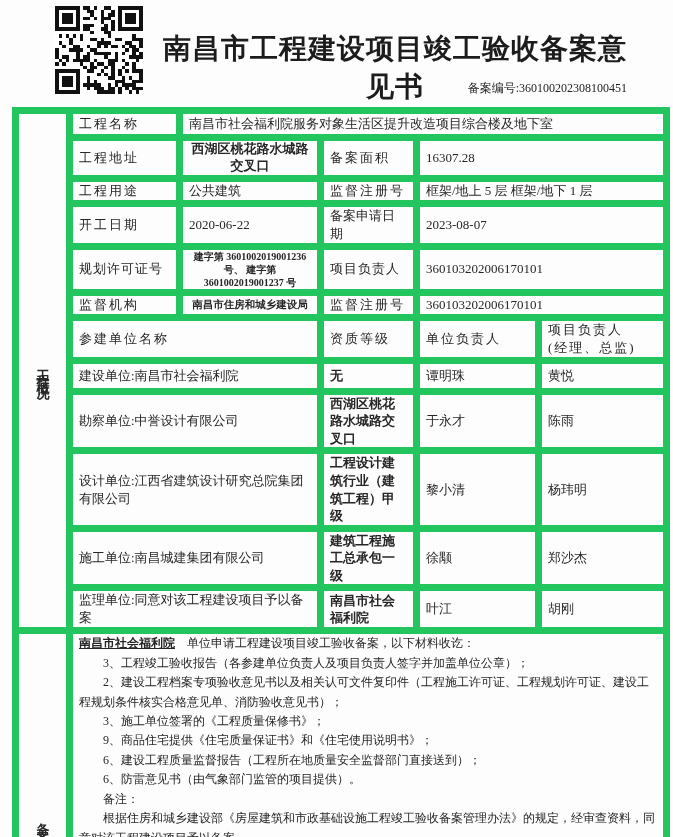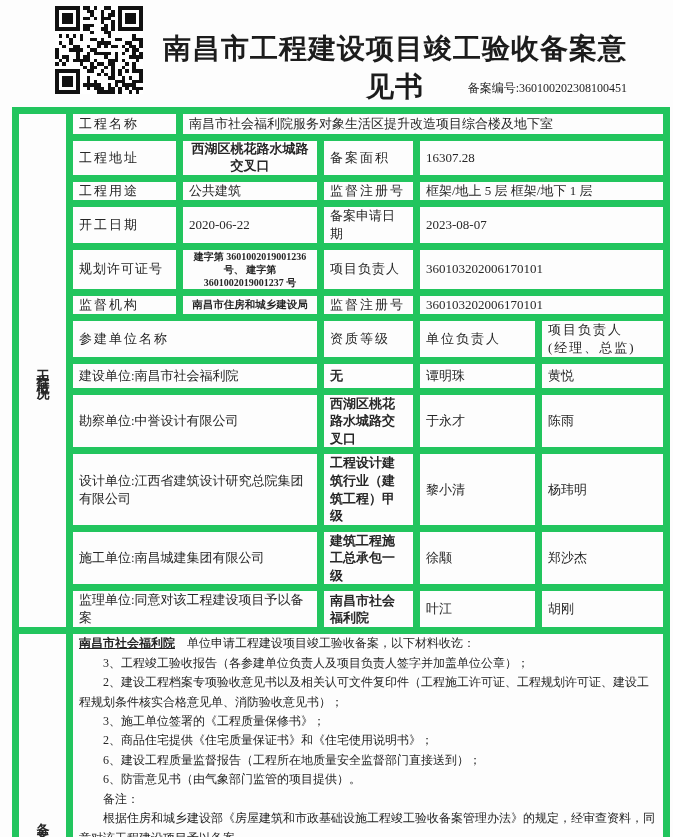--- a/index.html
+++ b/index.html
@@ -332,21 +332,21 @@
       <td class="val">胡刚</td>
     </tr>
     <tr style="height:388px">
       <td class="vlabel">备案意见</td>
       <td class="opinion" colspan="5">
         <div class="op-text">
           <p class="first"><span class="uline">南昌市社会福利院</span><span>　单位申请工程建设项目竣工验收备案，以下材料收讫：</span></p>
           <p>3、工程竣工验收报告（各参建单位负责人及项目负责人签字并加盖单位公章）；</p>
           <p>2、建设工程档案专项验收意见书以及相关认可文件复印件（工程施工许可证、工程规划许可证、建设工程规划条件核实合格意见单、消防验收意见书）；</p>
           <p>3、施工单位签署的《工程质量保修书》；</p>
-          <p>2、商品住宅提供《住宅质量保证书》和《住宅使用说明书》；</p>
+          <p>9、商品住宅提供《住宅质量保证书》和《住宅使用说明书》；</p>
           <p>6、建设工程质量监督报告（工程所在地质量安全监督部门直接送到）；</p>
           <p>6、防雷意见书（由气象部门监管的项目提供）。</p>
           <p>备注：</p>
           <p>根据住房和城乡建设部《房屋建筑和市政基础设施工程竣工验收备案管理办法》的规定，经审查资料，同意对该工程建设项目予以备案。</p>
         </div>
 
         <div class="seal">
           <svg width="132" height="132" viewBox="0 0 200 200">
             <defs>
               <path id="arcTop" d="M 30,118 A 72,72 0 1 1 170,118" fill="none"></path>

